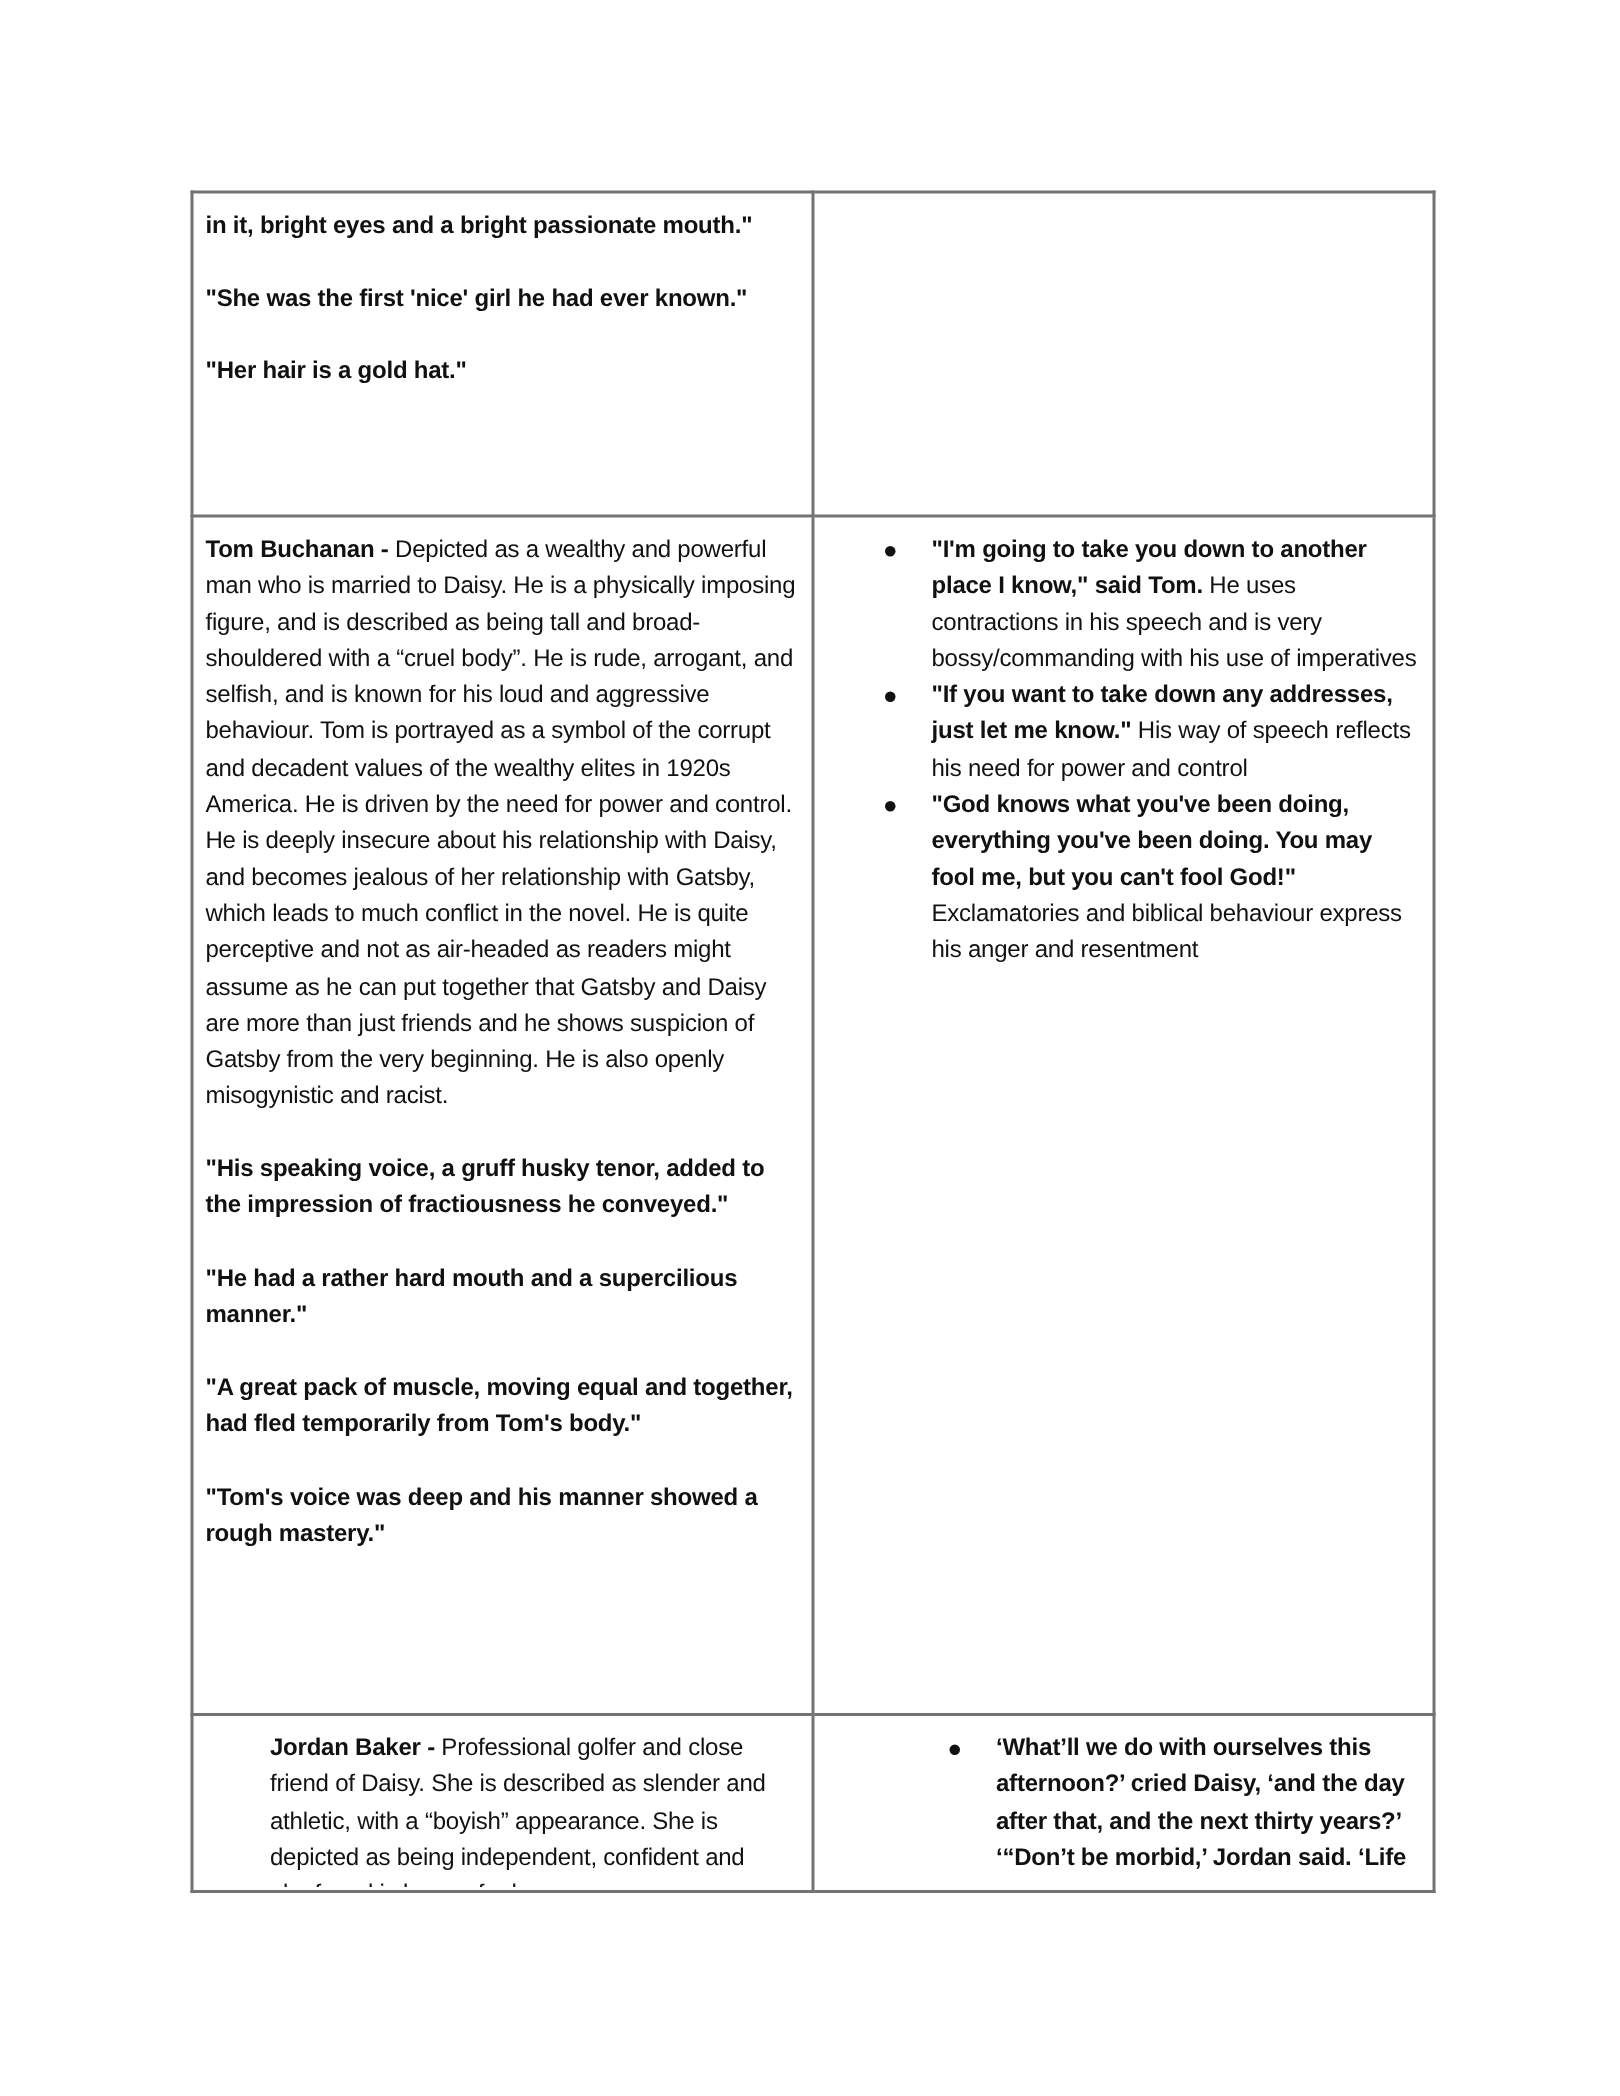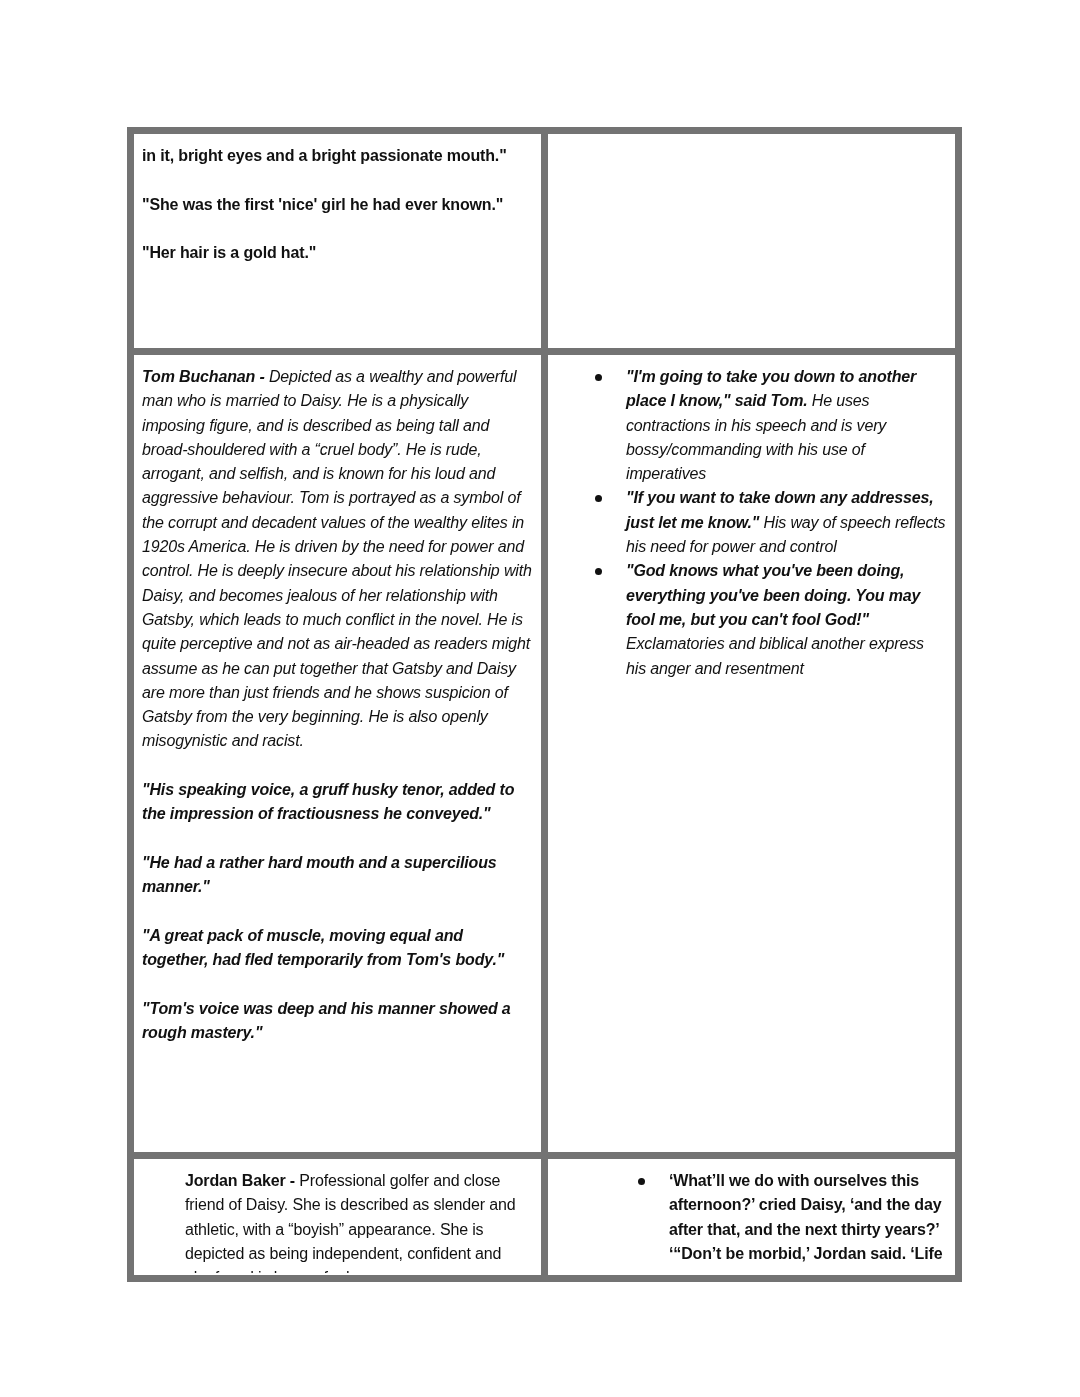--- a/index.html
+++ b/index.html
@@ -17,31 +17,31 @@
   }
   .doc-table {
     position: absolute;
     left: 127px;
     top: 127px;
     width: 828px;
     border-collapse: collapse;
     table-layout: fixed;
   }
   .doc-table td {
-    border: 7px solid #737373;
+    border: 2px solid #737373;
     vertical-align: top;
     padding: 10px 8px 0 8px;
     font-size: 16px;
     line-height: 24.3px;
     letter-spacing: -0.15px;
   }
   .col-left { width: 414px; }
   .col-right { width: 414px; }
   .row-1 td { height: 204px; }
-  .row-2 td { height: 787px; font-style: italic; }
+  .row-2 td { height: 787px; }
   .row-3 td { height: 106px; overflow: hidden; }
   .row-3 .clip { height: 104px; overflow: hidden; margin-left: 43px; }
   p { margin: 0; }
   .para-gap { margin-top: 24.3px; }
   .b { font-weight: bold; }
   ul.bullets {
     list-style: none;
     margin: 0;
     padding: 0 0 0 70px;
   }
@@ -90,21 +90,21 @@
         <li>
           <span class="bullet-icon"></span>
           <span class="b">"I'm going to take you down to another place I know," said Tom.</span><span> He uses contractions in his speech and is very bossy/commanding with his use of imperatives</span>
         </li>
         <li>
           <span class="bullet-icon"></span>
           <span class="b">"If you want to take down any addresses, just let me know."</span><span> His way of speech reflects his need for power and control</span>
         </li>
         <li>
           <span class="bullet-icon"></span>
-          <span class="b">"God knows what you've been doing, everything you've been doing. You may fool me, but you can't fool God!"</span><span> Exclamatories and biblical another express his anger and resentment</span>
+          <span class="b">"God knows what you've been doing, everything you've been doing. You may fool me, but you can't fool God!"</span><span> Exclamatories and biblical behaviour express his anger and resentment</span>
         </li>
       </ul>
     </td>
   </tr>
 
   <tr class="row-3">
     <td>
       <div class="clip">
         <p><span class="b">Jordan Baker -</span><span> Professional golfer and close friend of Daisy. She is described as slender and athletic, with a “boyish” appearance. She is depicted as being independent, confident and aloof, and is known for her</span></p>
       </div>

